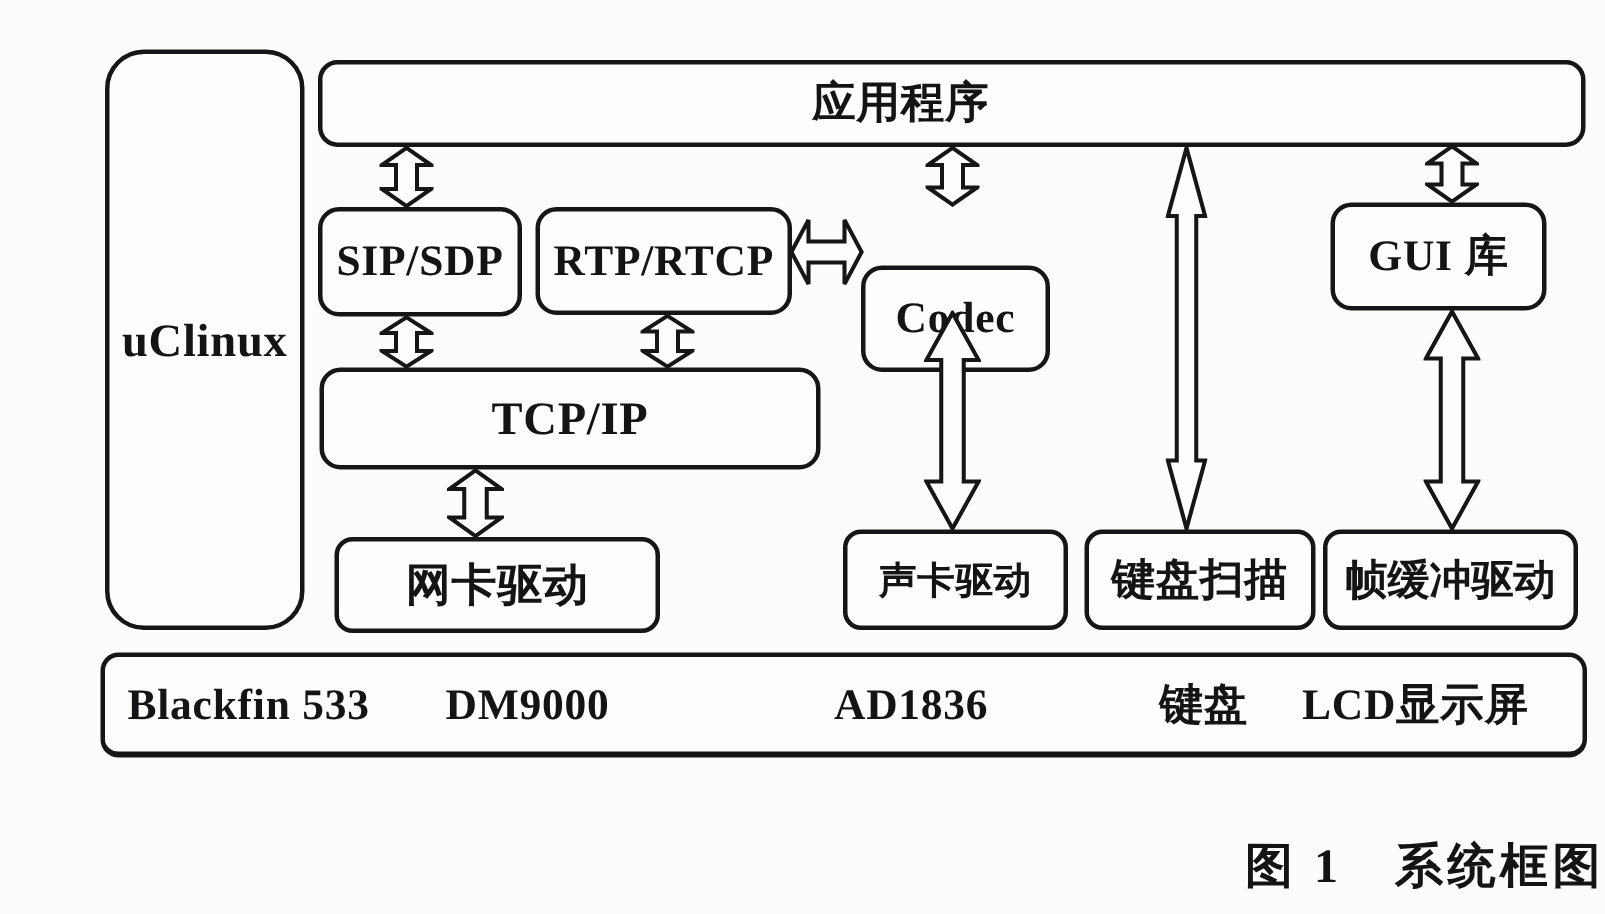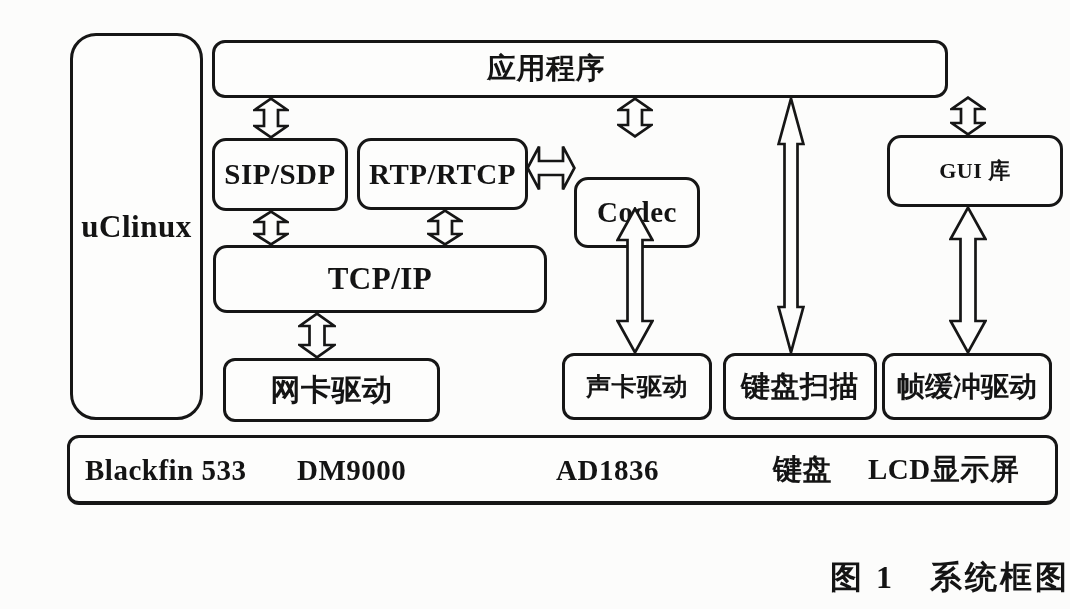--- a/index.html
+++ b/index.html
@@ -16,25 +16,25 @@
     border:3px solid #161616;
     border-radius:14px;
     background:#fdfdfc;
     display:flex;align-items:center;justify-content:center;
     box-sizing:border-box;
     font-weight:600;
     letter-spacing:.5px;
     white-space:nowrap;
   }
   .uclinux{left:70px;top:33px;width:133px;height:387px;border-radius:26px;font-size:31px;text-align:center;}
-  .appbar{left:212px;top:40px;width:736px;height:58px;border-radius:13px;font-size:29px;padding-right:68px;}
+  .appbar{left:212px;top:40px;width:845px;height:58px;border-radius:13px;font-size:29px;padding-right:68px;}
   .sip{left:212px;top:138px;width:136px;height:73px;font-size:29px;}
   .rtp{left:357px;top:138px;width:171px;height:72px;font-size:29px;}
   .codec{left:574px;top:137px;width:126px;height:71px;font-size:29px;margin-top:40px;}
-  .gui{left:887px;top:135px;width:176px;height:72px;font-size:22px;}
+  .gui{left:887px;top:135px;width:144px;height:72px;font-size:29px;}
   .tcpip{left:213px;top:245px;width:334px;height:68px;font-size:31px;}
   .nic{left:223px;top:358px;width:217px;height:64px;border-radius:12px;font-size:30px;}
   .sound{left:562px;top:353px;width:150px;height:67px;border-radius:12px;font-size:25px;}
   .keyscan{left:723px;top:353px;width:154px;height:67px;border-radius:12px;font-size:29px;}
   .fb{left:882px;top:353px;width:170px;height:67px;border-radius:12px;font-size:28px;letter-spacing:0;}
   .hwbar{
     left:67px;top:435px;width:991px;height:70px;border-radius:12px;
     border-bottom-width:4px;
     display:block;
     text-align:center;

